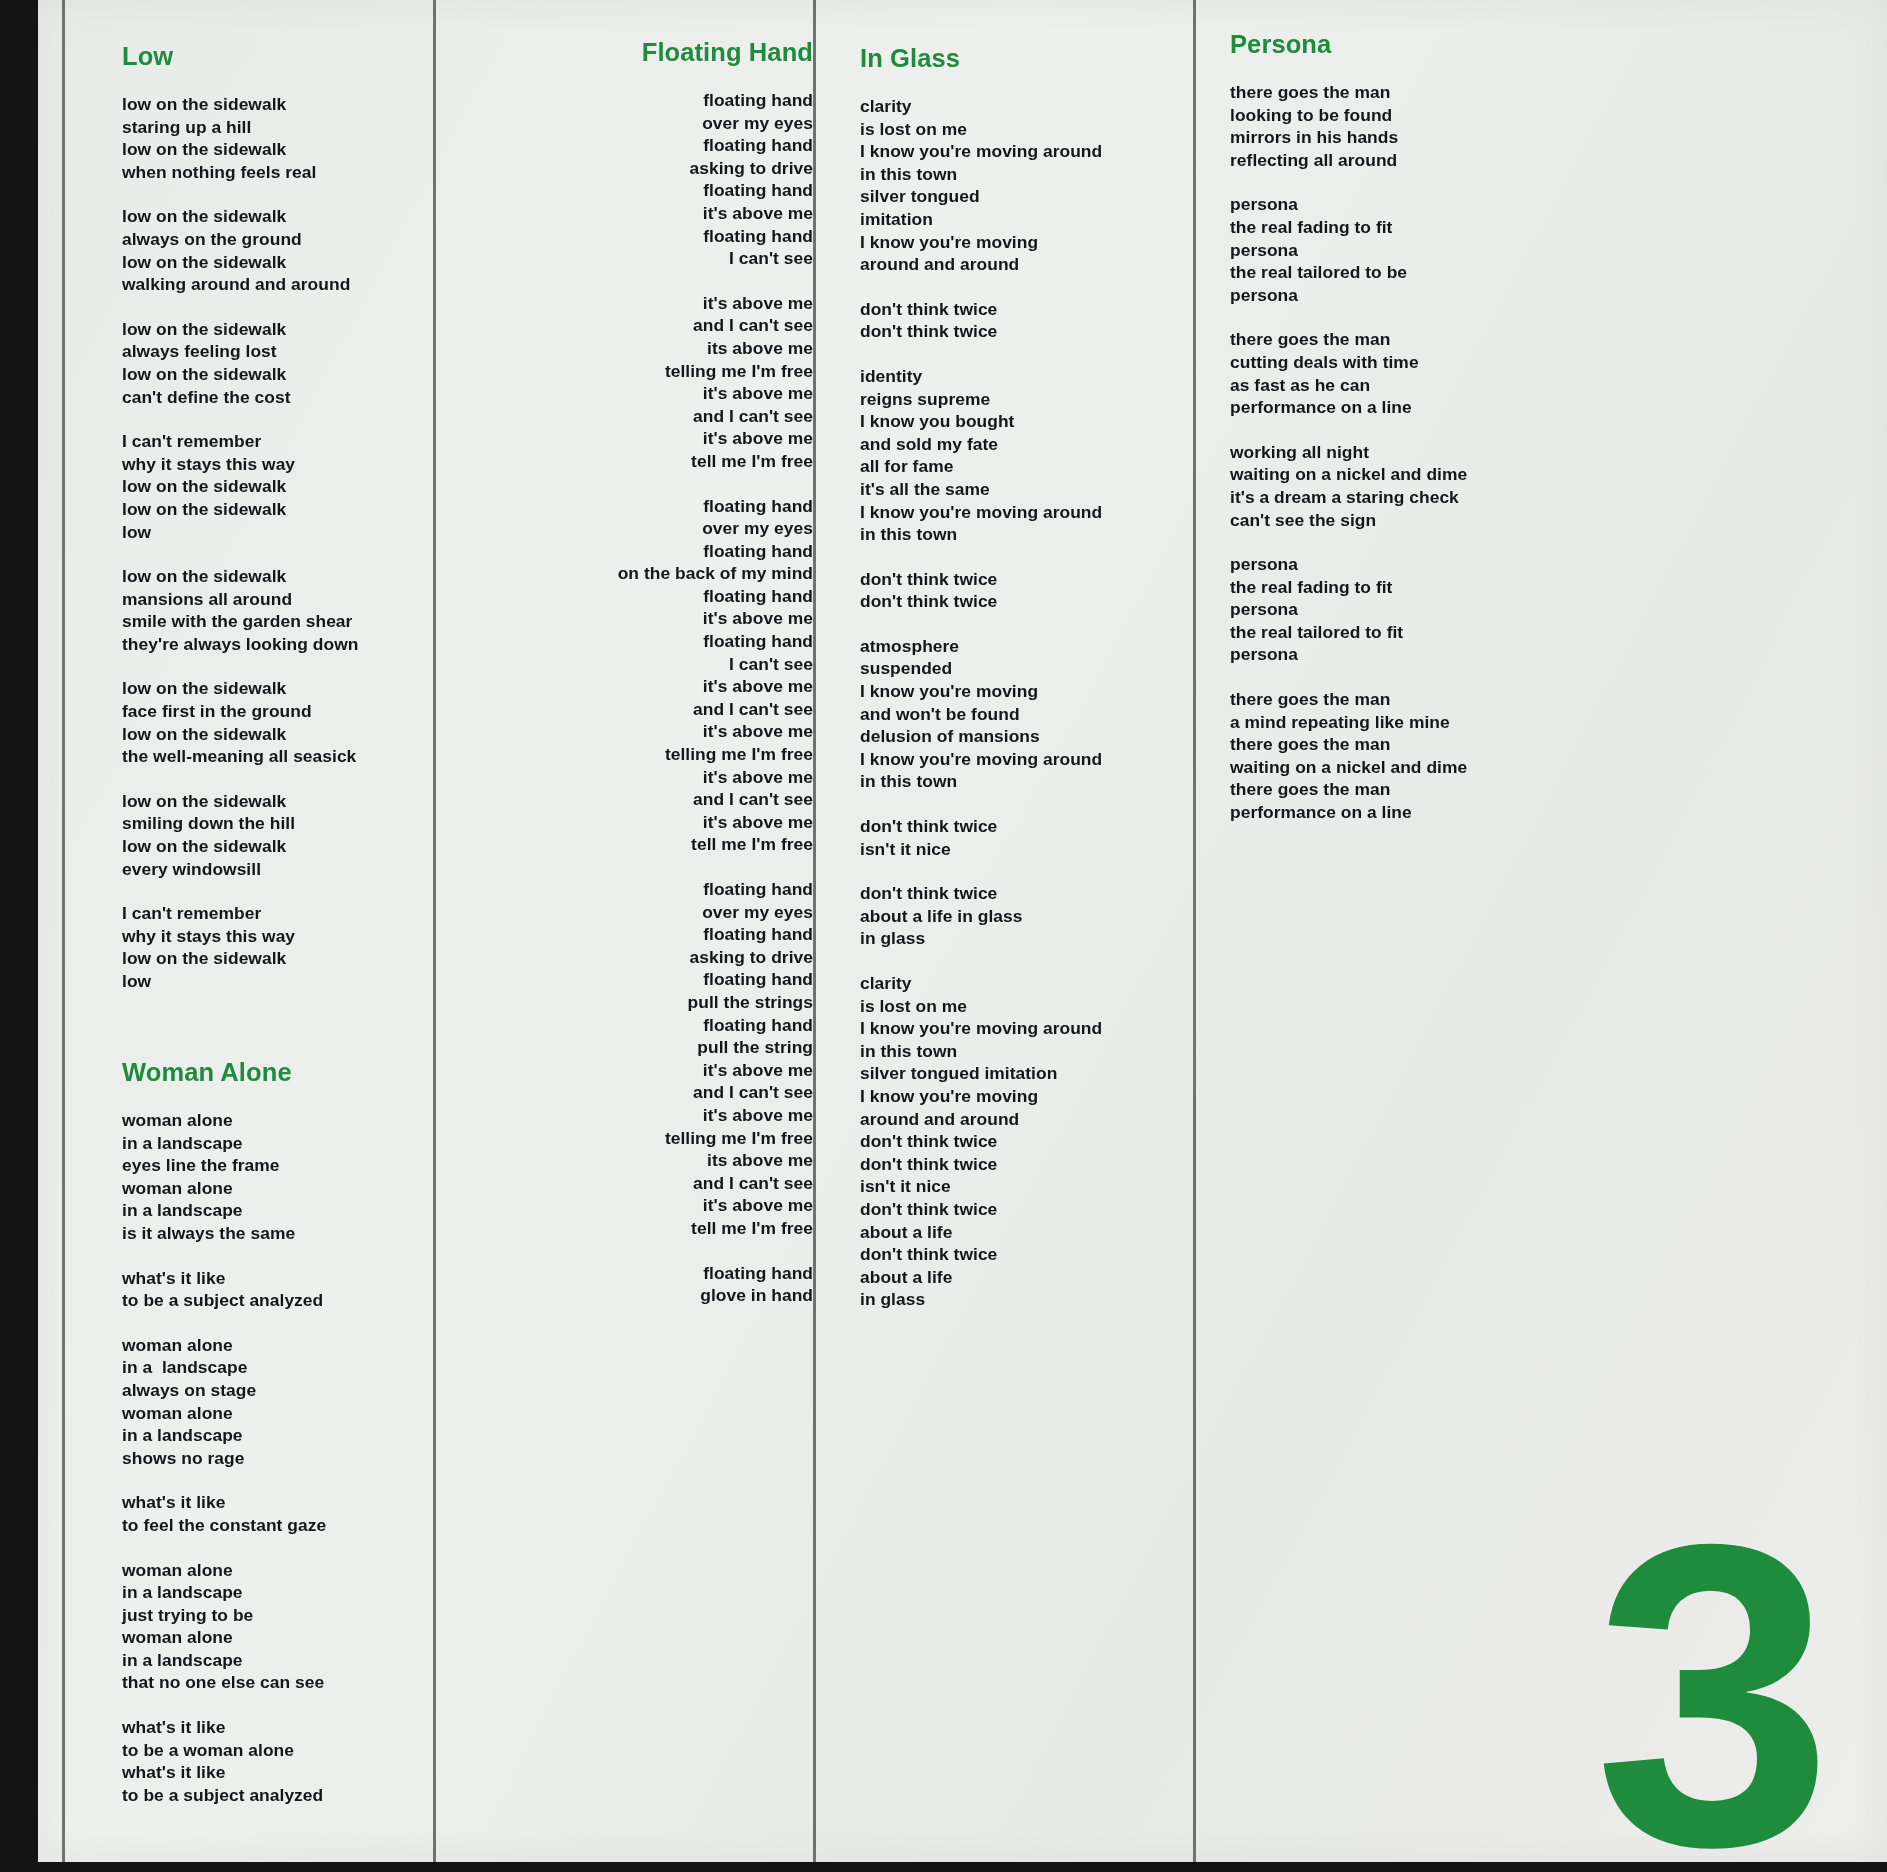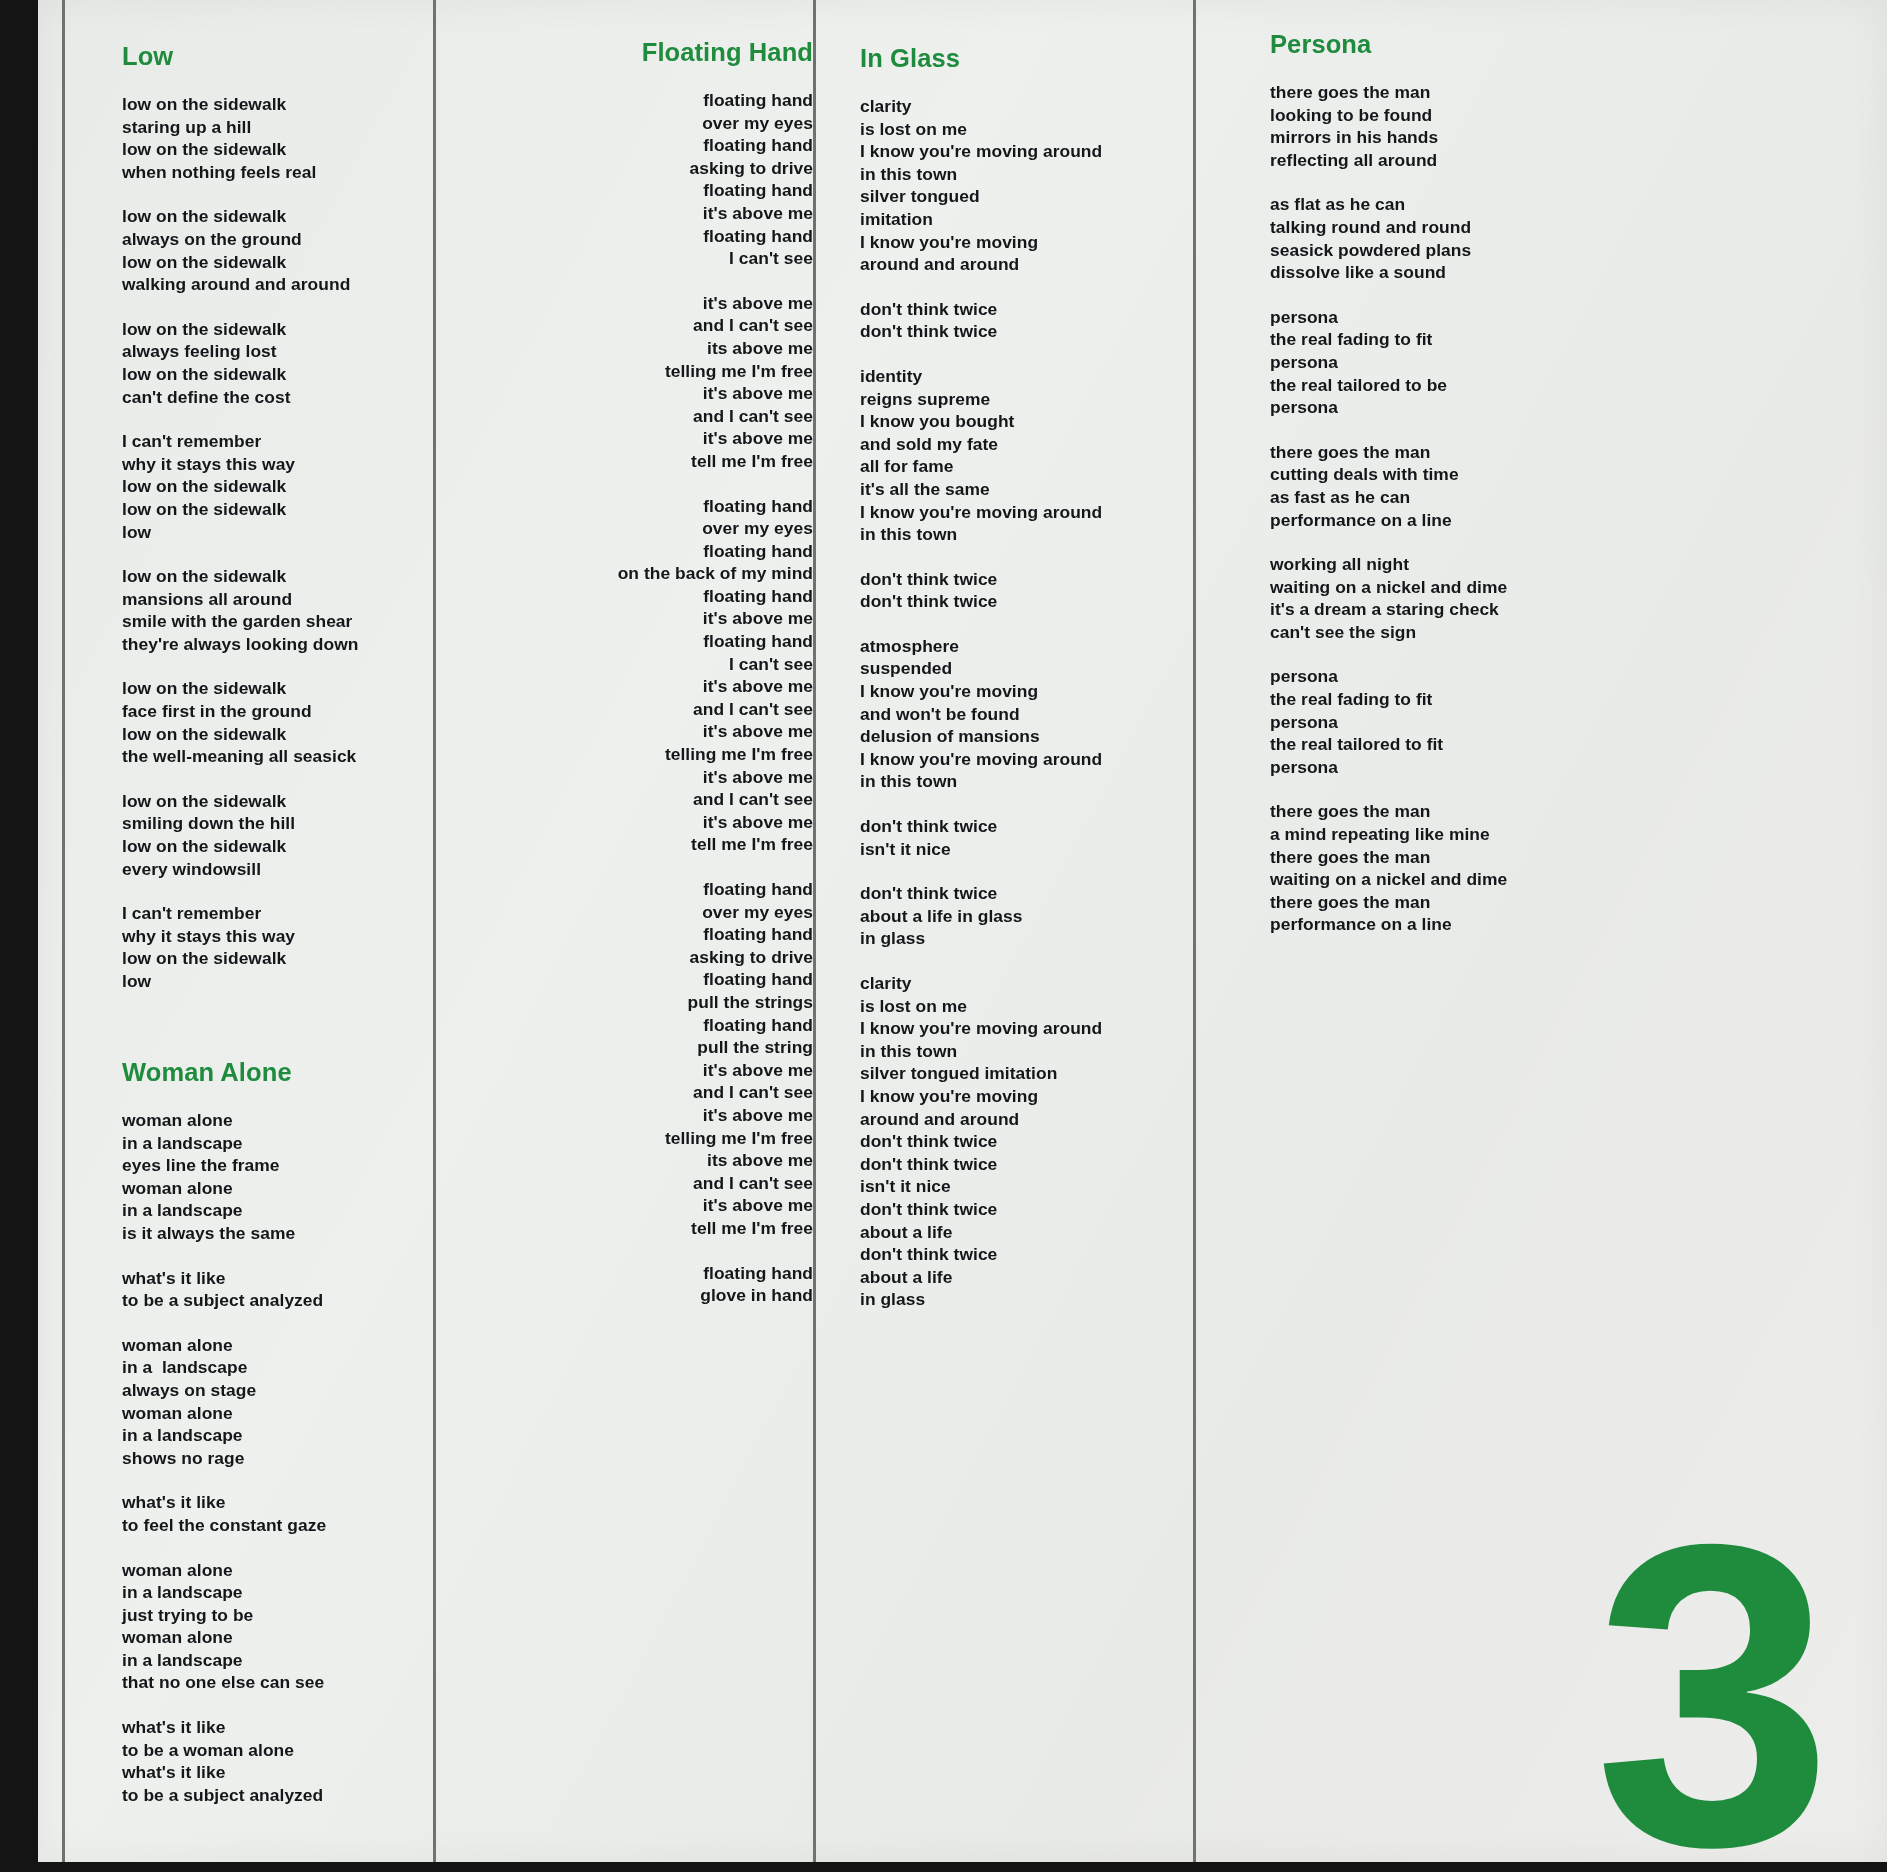--- a/index.html
+++ b/index.html
@@ -66,21 +66,21 @@
     color: #14161a;
     font-weight: bold;
     white-space: pre;
     letter-spacing: 0.05px;
   }
   
   #song-low       { left: 84px;  top: 42px;  width: 300px; }
   #song-woman     { left: 84px;  top: 1046px; width: 300px; margin-top: 12px; }
   #song-floating  { left: 455px; top: 38px;  width: 320px; text-align: right; }
   #song-inglass   { left: 822px; top: 44px;  width: 330px; }
-  #song-persona   { left: 1192px; top: 30px; width: 400px; margin-left: 40px; }
+  #song-persona   { left: 1192px; top: 30px; width: 400px; }
 
   .big-number {
     position: absolute;
     right: 62px;
     bottom: -48px;
     color: #1f8b3d;
     font-family: "Liberation Sans", sans-serif;
     font-weight: bold;
     font-size: 430px;
     line-height: 430px;
@@ -350,26 +350,20 @@
     <div class="song" id="song-persona">
       <h2 class="song-title">Persona</h2>
       <div class="lyrics">
           <div class="stanza">
             <div class="line">there goes the man</div>
             <div class="line">looking to be found</div>
             <div class="line">mirrors in his hands</div>
             <div class="line">reflecting all around</div>
           </div>
           <div class="stanza">
-            <div class="line">as flat as he can</div>
-            <div class="line">talking round and round</div>
-            <div class="line">seasick powdered plans</div>
-            <div class="line">dissolve like a sound</div>
-          </div>
-          <div class="stanza">
             <div class="line">persona</div>
             <div class="line">the real fading to fit</div>
             <div class="line">persona</div>
             <div class="line">the real tailored to be</div>
             <div class="line">persona</div>
           </div>
           <div class="stanza">
             <div class="line">there goes the man</div>
             <div class="line">cutting deals with time</div>
             <div class="line">as fast as he can</div>

